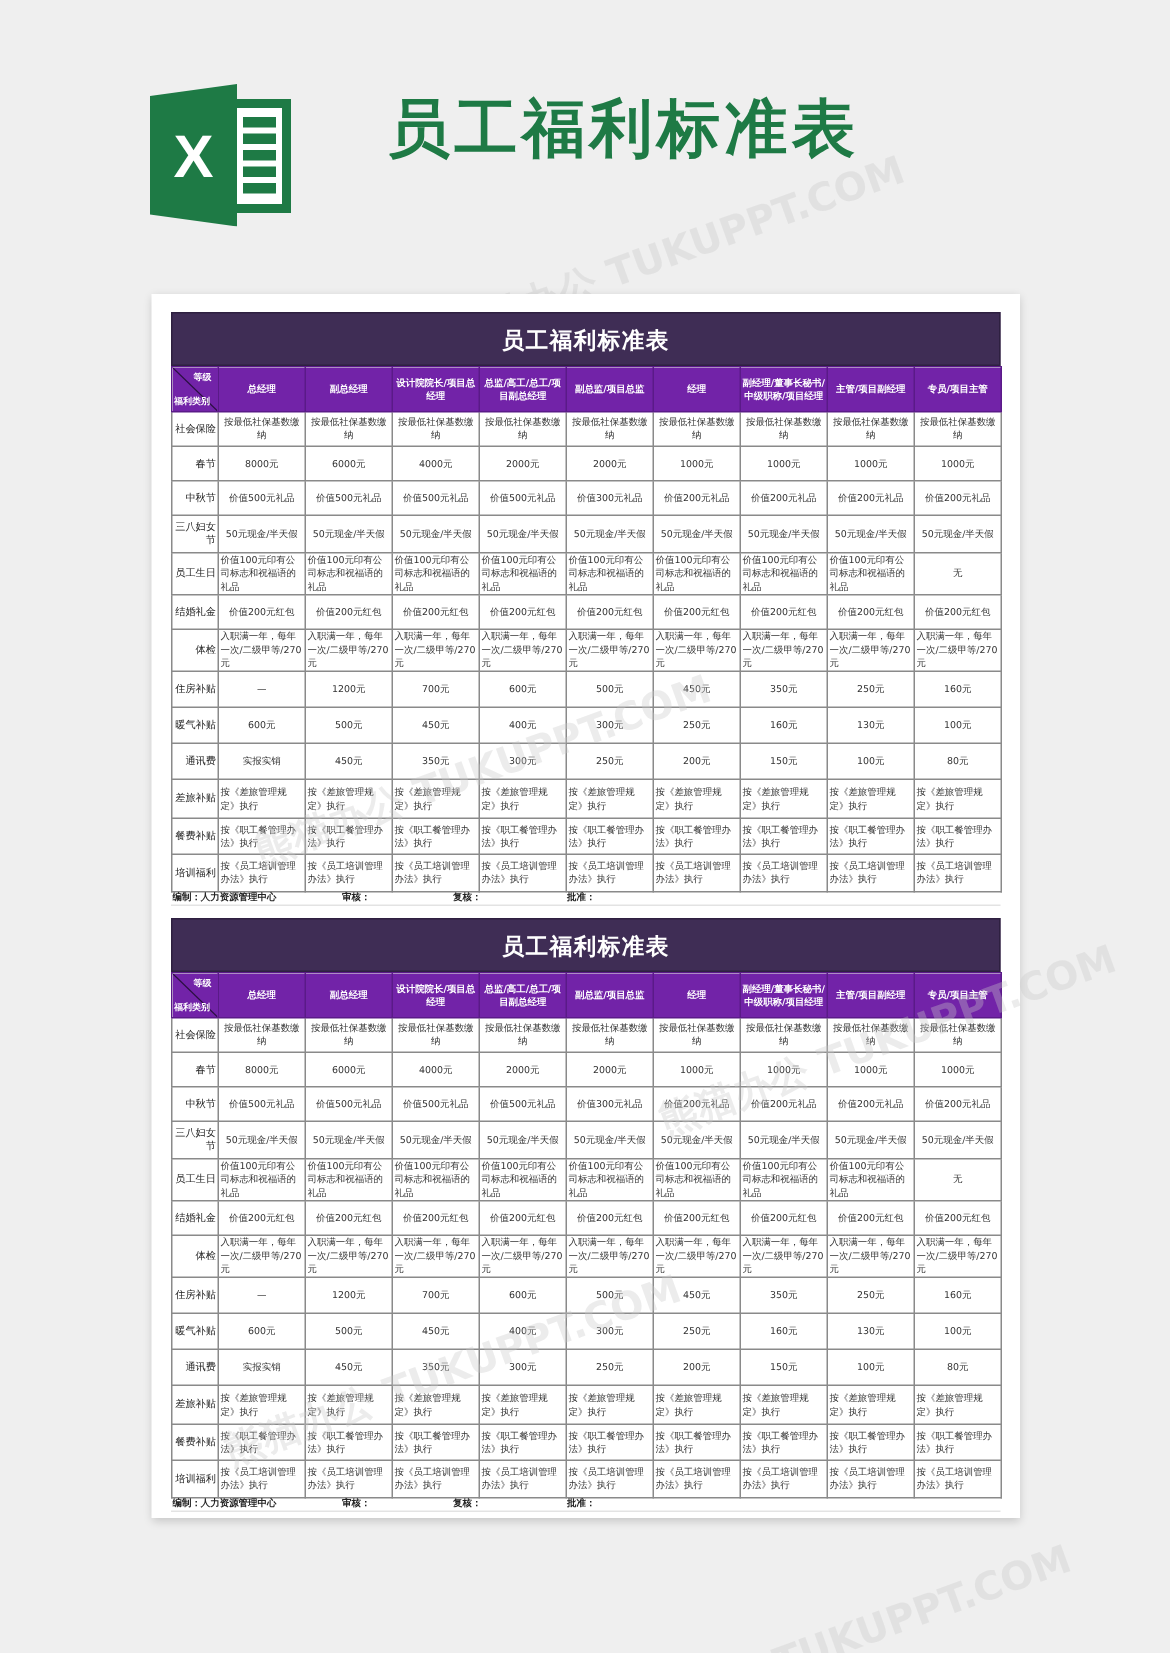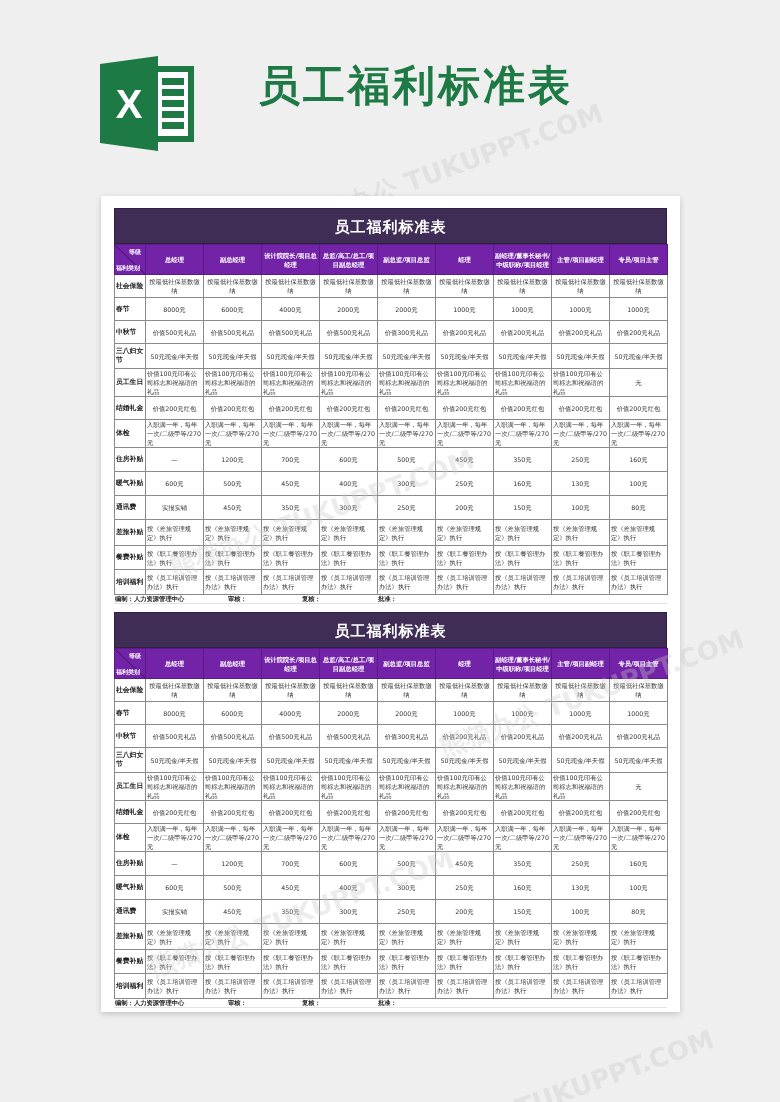--- a/index.html
+++ b/index.html
@@ -43,21 +43,21 @@
     word-break: break-all;
   }
   th {
     background: #7223a8; color: #ffffff; font-weight: bold; height: 29px;
     text-align: center; border-color: #5a1a88;
   }
   th.corner { position: relative; padding: 0; }
   th.corner svg { position: absolute; left: 0; top: 0; width: 100%; height: 100%; }
   th.corner .c-top { position: absolute; right: 4px; top: 2px; font-size: 6px; }
   th.corner .c-bot { position: absolute; left: 1px; bottom: 2px; font-size: 6px; }
-  td.rowhead { font-weight: bold; text-align: left; color: #222; font-size: 6.8px; }
+  td.rowhead { font-weight: normal; text-align: right; color: #222; font-size: 6.8px; }
   td.c { text-align: center; }
   td.l { text-align: left; }
   .footer {
     height: 8px; font-size: 6.3px; font-weight: bold; color: #222; line-height: 8px;
     position: relative; border-bottom: 1px solid #e3e3e3;
   }
   .footer span { position: absolute; top: 0; white-space: nowrap; }
   .wm {
     position: absolute; color: rgba(200,200,200,0.35); font-size: 26px; font-weight: bold;
     transform: rotate(-20deg); white-space: nowrap; pointer-events: none;

